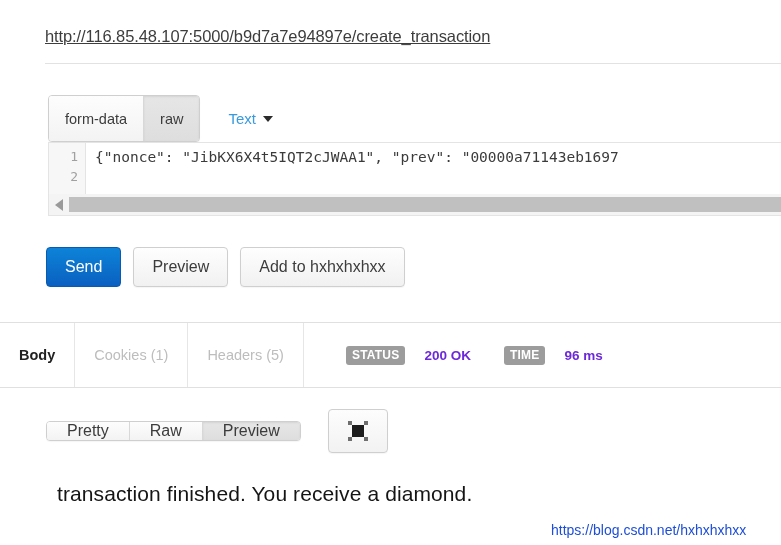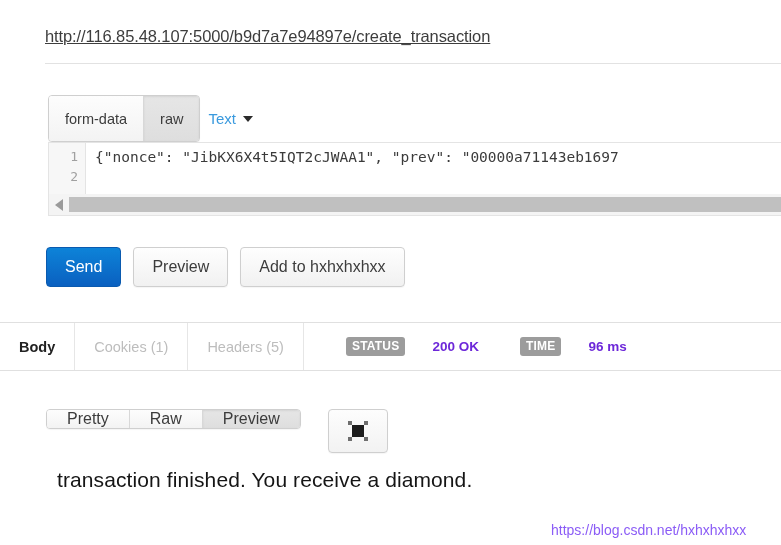--- a/index.html
+++ b/index.html
@@ -74,21 +74,21 @@
   .btn-group .seg:last-child { border-right: none; }
   .btn-group .seg.active {
     background: linear-gradient(to bottom, #e6e6e6 0%, #dedede 100%);
     box-shadow: inset 0 1px 2px rgba(0,0,0,0.08);
   }
 
   #text-format-select {
     display: flex;
     align-items: center;
     gap: 7px;
-    margin-left: 8px;
+    margin-left: 28px;
     cursor: pointer;
     user-select: none;
   }
   #text-format-label {
     font-size: 15px;
     color: #3a9ade;
   }
   .caret-down {
     width: 0; height: 0;
     border-left: 5px solid transparent;
@@ -202,21 +202,21 @@
     border: 1px solid #cfcfcf;
     box-shadow: 0 1px 1px rgba(0,0,0,0.04);
   }
 
   
   #response-bar {
     position: absolute;
     left: 0;
     right: 0;
     top: 322px;
-    height: 49px;
+    height: 66px;
     border-top: 1px solid #e0e0e0;
     border-bottom: 1px solid #e0e0e0;
     box-sizing: border-box;
     display: flex;
     align-items: stretch;
   }
   .resp-tab {
     display: flex;
     align-items: center;
     justify-content: center;
@@ -231,21 +231,21 @@
   .resp-tab.active {
     color: #222222;
     font-weight: bold;
     border-right: 1px solid #e6e6e6;
   }
   .resp-tab.muted { color: #bdbdbd; }
   #meta-group {
     display: flex;
     align-items: center;
     padding-left: 42px;
-    gap: 27px;
+    gap: 19px;
   }
   .badge {
     background: #9c9c9c;
     color: #ffffff;
     font-size: 12px;
     font-weight: bold;
     letter-spacing: 0.2px;
     padding: 3px 6px 4px 6px;
     border-radius: 3px;
     line-height: 1;
@@ -257,21 +257,21 @@
     margin-right: 14px;
   }
 
   
   #preview-row {
     position: absolute;
     left: 46px;
     top: 409px;
     height: 44px;
     display: flex;
-    align-items: flex-start;
+    align-items: center;
   }
   #preview-row .btn-group .seg {
     font-size: 16px;
     padding: 0 20px;
   }
   #fullscreen-button {
     margin-left: 27px;
     width: 60px;
     height: 44px;
     border: 1px solid #cfcfcf;
@@ -282,33 +282,33 @@
     align-items: center;
     justify-content: center;
     cursor: pointer;
     box-sizing: border-box;
   }
 
   
   #result-text {
     position: absolute;
     left: 57px;
-    top: 468px;
+    top: 482px;
     font-size: 21px;
     color: #151515;
     white-space: nowrap;
     letter-spacing: 0.1px;
   }
 
   #watermark {
     position: absolute;
     left: 551px;
     top: 522px;
     font-size: 14px;
-    color: #8b5cf6;
+    color: #1d4ed8;
     white-space: nowrap;
     user-select: none;
   }
 </style>
 </head>
 <body>
 
 <div id="url-row">
   <div id="url-text">http://116.85.48.107:5000/b9d7a7e94897e/create_transaction</div>
 </div>

